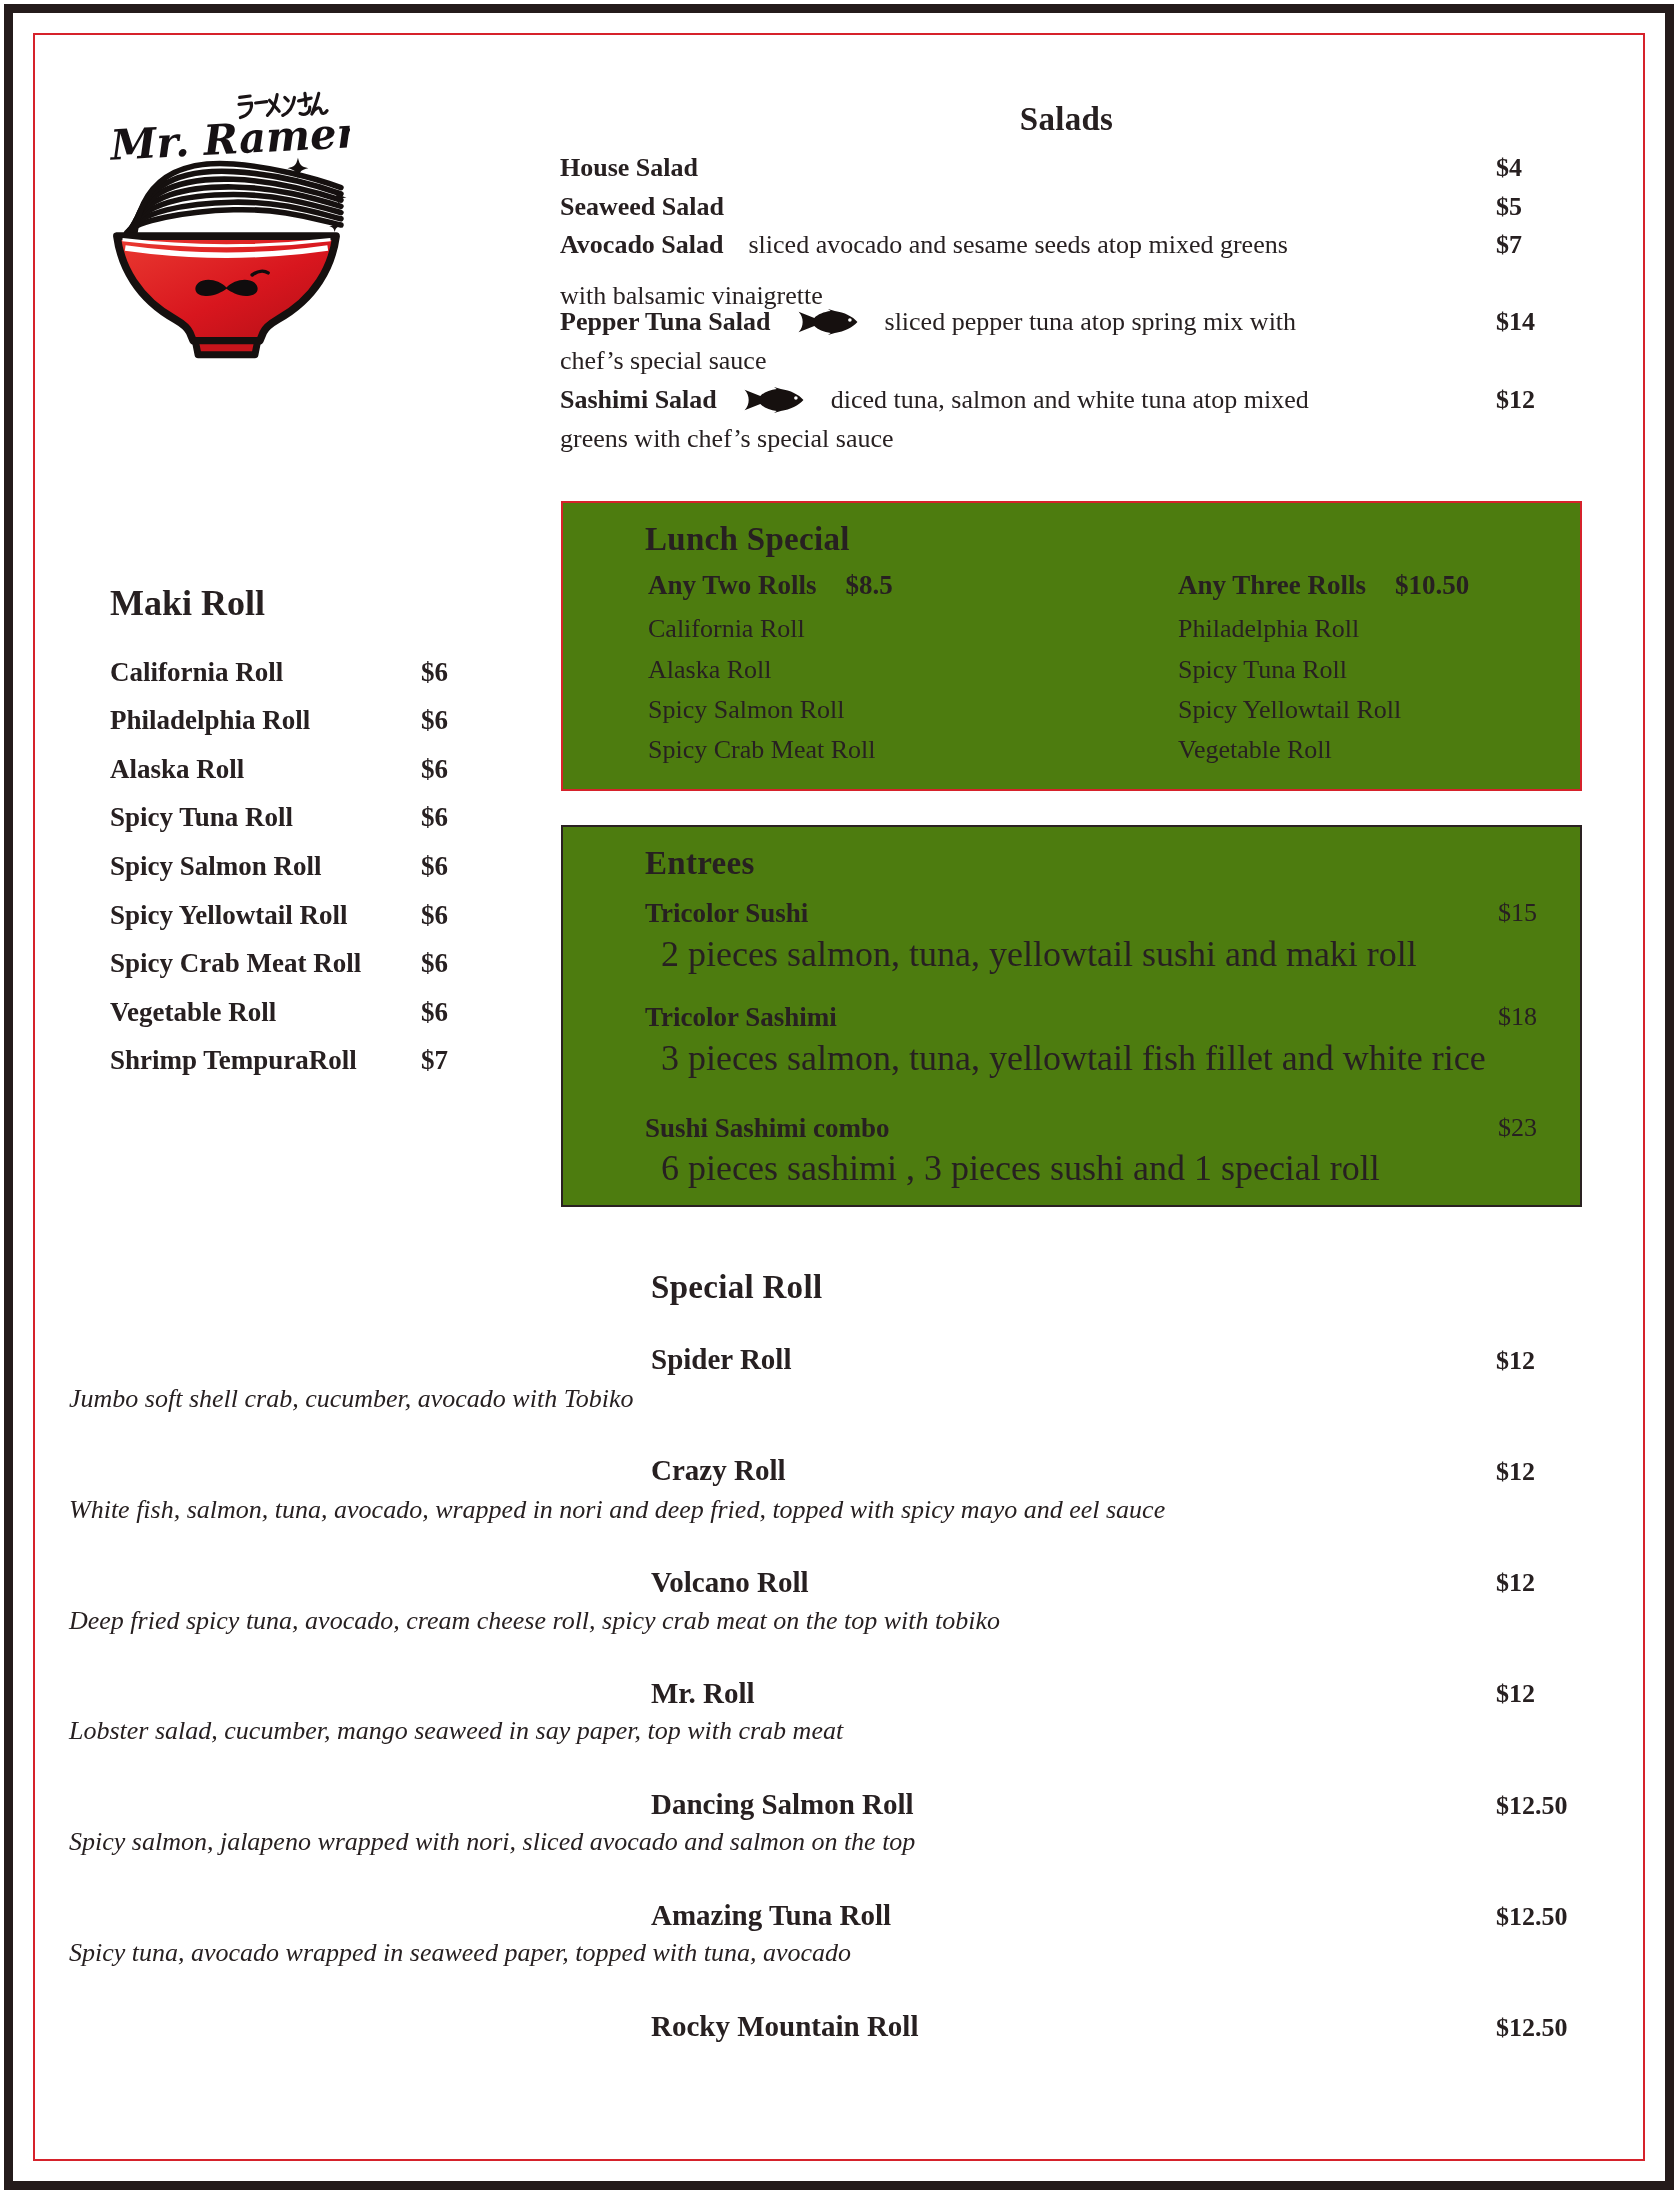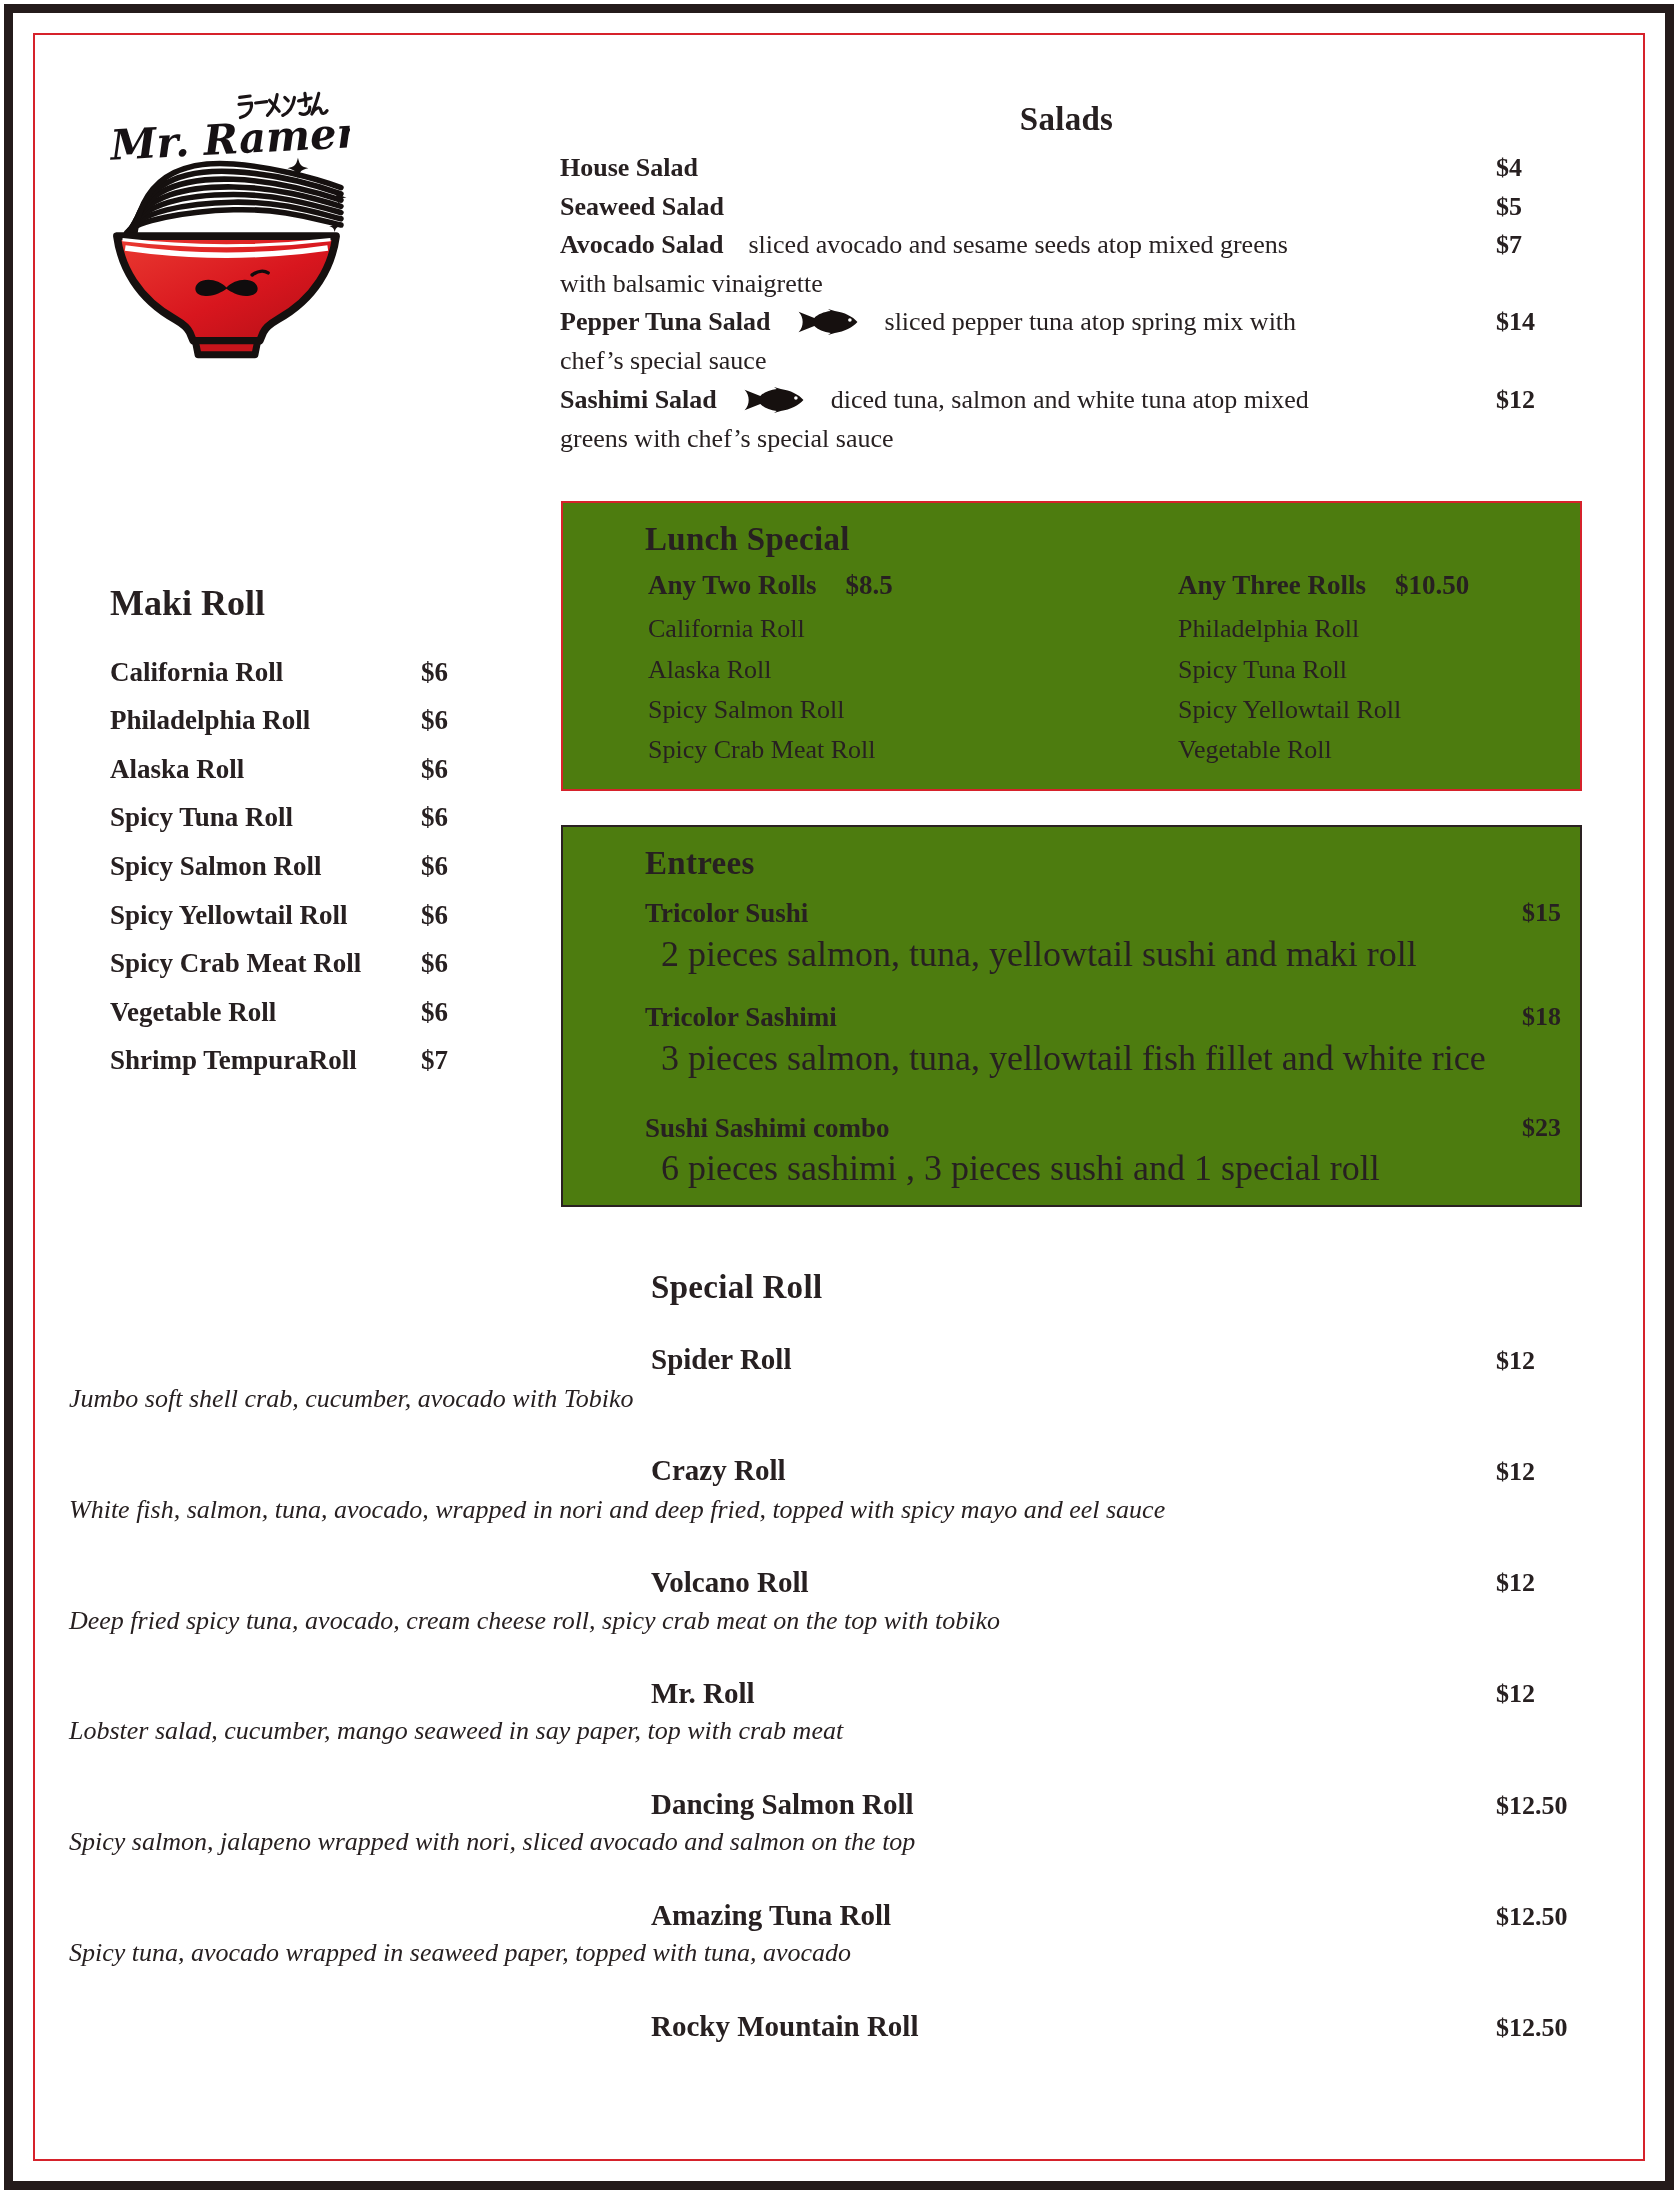--- a/index.html
+++ b/index.html
@@ -24,21 +24,21 @@
   .maki-price{position:absolute;left:421px;font-size:27px;font-weight:700;line-height:1.1;}
 
   .box{position:absolute;background:#4d7c0f;}
   .lunch-box{left:561px;top:501px;width:1017px;height:286px;border:2.8px solid #d6222b;}
   .entree-box{left:561px;top:825px;width:1017px;height:378px;border:2.8px solid #2a2122;}
   .bx-title{position:absolute;left:82px;top:18px;}
   .lunch-head{position:absolute;display:flex;gap:29px;font-size:27px;font-weight:700;top:68px;white-space:nowrap;line-height:1.1;}
   .lunch-item{position:absolute;font-size:26px;white-space:nowrap;line-height:1.1;}
   .ent-name{position:absolute;left:82px;font-size:27px;font-weight:700;white-space:nowrap;line-height:1.1;}
   .ent-desc{position:absolute;left:82px;font-size:36px;white-space:nowrap;line-height:1.1;margin-left:16px;}
-  .ent-price{position:absolute;left:935px;font-size:26px;font-weight:700;line-height:1.1;margin-left:24px;}
+  .ent-price{position:absolute;left:935px;font-size:26px;font-weight:400;line-height:1.1;}
 
   .sp-title{position:absolute;left:651px;top:1269px;}
   .sp-name{position:absolute;left:651px;font-size:29px;font-weight:700;white-space:nowrap;line-height:1.1;}
   .sp-desc{position:absolute;left:69px;width:1539px;text-align:left;font-size:26px;white-space:nowrap;line-height:1.1;font-style:italic;}
 
   .fish{flex:0 0 auto;display:block;}
 </style>
 </head>
 <body>
 
@@ -112,21 +112,21 @@
   <div class="salad-row" style="top:193px">
     <span class="salad-name">Seaweed Salad</span>
   </div>
   <div class="price" style="top:193px">$5</div>
 
   <div class="salad-row" style="top:231px">
     <span class="salad-name">Avocado Salad</span>
     <span class="salad-desc">sliced avocado and sesame seeds atop mixed greens</span>
   </div>
   <div class="price" style="top:231px">$7</div>
-  <div class="cont-line" style="top:270px">with balsamic vinaigrette</div>
+  <div class="cont-line" style="top:282px">with balsamic vinaigrette</div>
 
   <div class="salad-row" style="top:308px">
     <span class="salad-name">Pepper Tuna Salad</span>
     <svg class="fish" width="64" height="26" viewBox="0 0 92 38">
       <path d="M3,4 C11,12 11,26 3,34 L26,25 C31,30 40,34 50,35 L46,38 L56,35 C70,33 82,27 89,19 C82,11 70,5 56,3 L46,0 L50,3 C40,4 31,8 26,13 Z" fill="#16100f"></path>
       <circle cx="78" cy="16" r="2.6" fill="#ffffff"></circle>
     </svg>
     <span class="salad-desc">sliced pepper tuna atop spring mix with</span>
   </div>
   <div class="price" style="top:308px">$14</div>

